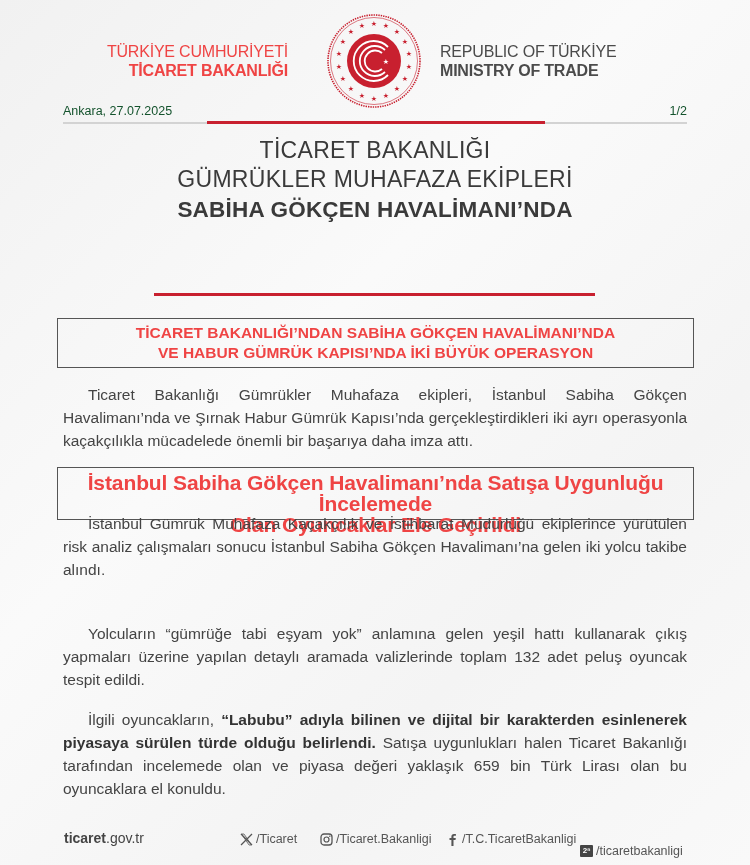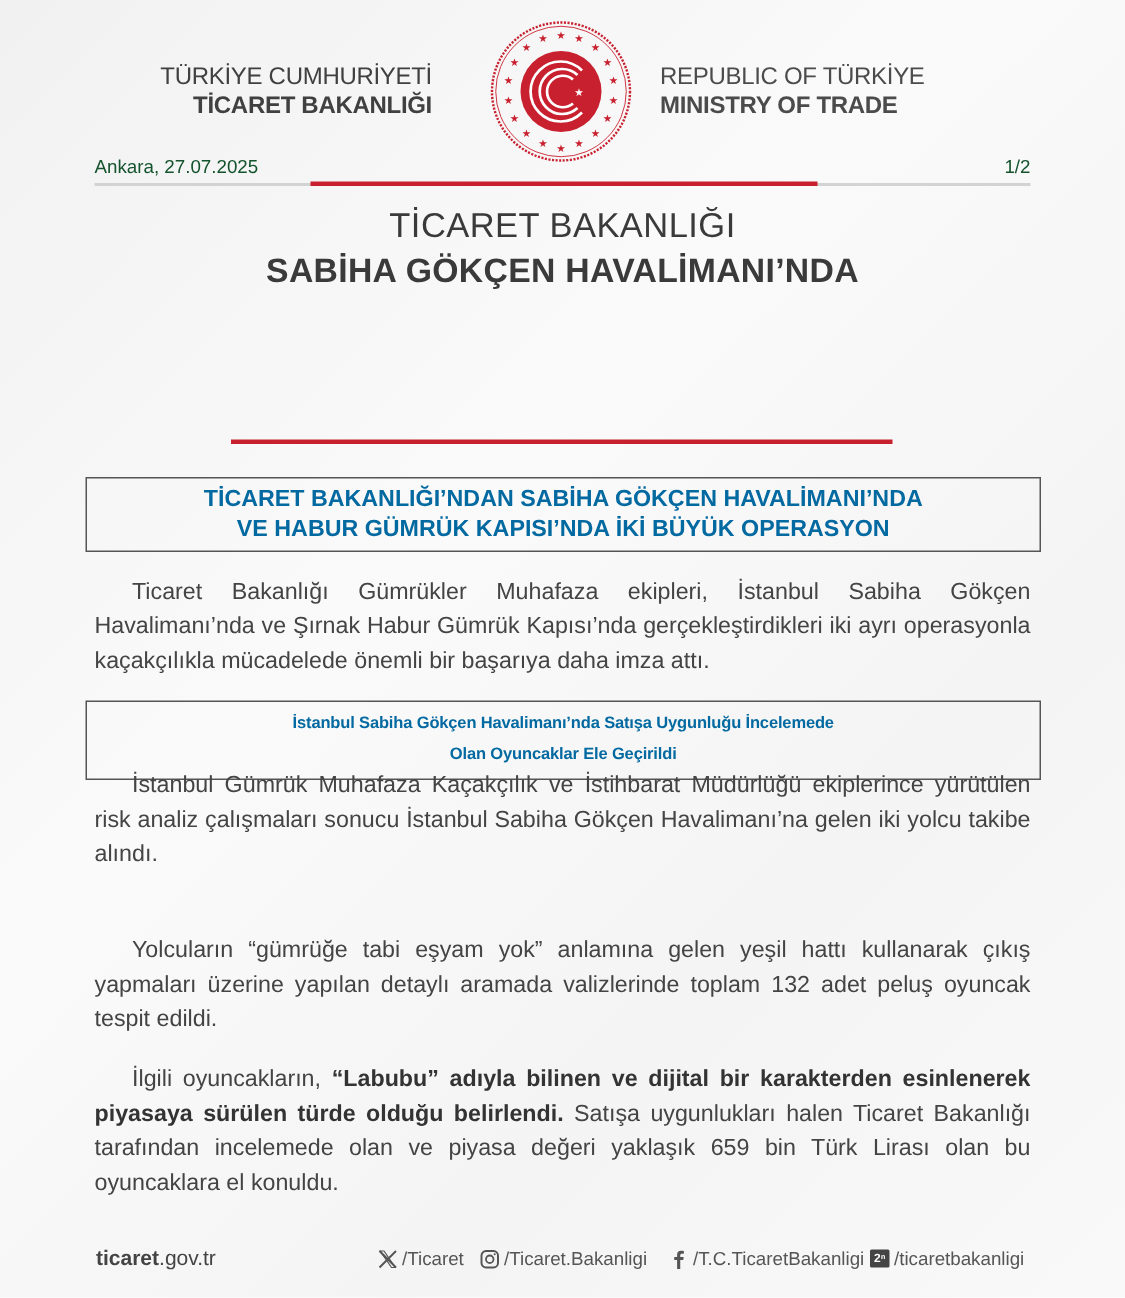--- a/index.html
+++ b/index.html
@@ -7,21 +7,21 @@
   body {
     background: linear-gradient(135deg, #f1f1f1 0%, #fafafa 40%, #f4f4f4 70%, #f9f9f9 100%);
     font-family: "Liberation Sans", "DejaVu Sans", sans-serif;
     color: #3a3a3a;
     position: relative;
     overflow: hidden;
   }
   .header { position: absolute; left: 0; top: 0; width: 750px; height: 110px; }
   .hdr-left {
     position: absolute; right: 462px; top: 42px; text-align: right;
-    color: #404040; line-height: 19px;
+    color: #ef4444; line-height: 19px;
   }
   .hdr-right {
     position: absolute; left: 440px; top: 42px; text-align: left;
     color: #4b4b4b; line-height: 19px;
   }
   .hdr-light { font-size: 16px; font-weight: normal; letter-spacing: -0.2px; }
   .hdr-bold { font-size: 16px; font-weight: bold; letter-spacing: -0.2px; }
   .logo { position: absolute; left: 318px; top: 12px; width: 112px; height: 98px; }
 
   .meta-row { position: absolute; left: 63px; top: 104px; width: 624px; height: 16px; font-size: 12.5px; color: #14532d; }
@@ -31,41 +31,41 @@
   .divider-red { position: absolute; left: 207px; top: 121px; width: 338px; height: 3px; background: #c8202f; }
 
   .title-block { position: absolute; left: 0; top: 136px; width: 750px; text-align: center; color: #3a3a3a; }
   .title-light { font-size: 23px; font-weight: normal; line-height: 29px; letter-spacing: 0.3px; }
   .title-bold { font-size: 22.5px; font-weight: bold; line-height: 31px; letter-spacing: 0.2px; }
   .title-red-line { position: absolute; left: 154px; top: 293px; width: 441px; height: 3px; background: #c8202f; }
 
   .box {
     position: absolute; left: 57px; width: 637px;
     border: 1.3px solid #555; background: transparent;
-    text-align: center; color: #0369a1; font-weight: bold;
+    text-align: center; color: #ef4444; font-weight: bold;
   }
   .box1 { top: 318px; height: 50px; font-size: 15.5px; line-height: 20px; padding-top: 4px; }
-  .box2 { top: 467px; height: 53px; font-size: 11px; line-height: 21px; padding-top: 4px; letter-spacing: -0.1px; }
+  .box2 { top: 467px; height: 53px; font-size: 21px; line-height: 21px; padding-top: 4px; letter-spacing: -0.1px; }
 
   .para {
     position: absolute; left: 63px; width: 624px;
     font-size: 15.5px; line-height: 23px; color: #444;
     text-align: justify; text-indent: 25px;
   }
   .p1 { top: 383px; }
   .p2 { top: 512px; }
   .p3 { top: 622px; }
   .p4 { top: 708px; }
   .p4 b { color: #333; font-weight: bold; }
 
   .footer { position: absolute; left: 0; top: 830px; width: 750px; height: 24px; font-size: 12.5px; color: #555; }
   .footer-site { position: absolute; left: 64px; top: 0; font-size: 14px; color: #444; }
   .footer-site b { font-weight: bold; }
   .social { position: absolute; top: 2px; display: flex; align-items: center; gap: 3px; color: #555; }
-  .s1 { left: 252px; } .s2 { left: 320px; } .s3 { left: 446px; align-items: flex-end; } .s4 { left: 580px; }
+  .s1 { left: 240px; } .s2 { left: 320px; } .s3 { left: 446px; align-items: flex-end; } .s4 { left: 580px; margin-top: 12px; }
   .ico { display: inline-block; width: 13px; height: 13px; }
   .ns-box { display: inline-block; width: 13px; height: 12px; background: #444; color: #fff; font-size: 8px; font-weight: bold; line-height: 12px; text-align: center; border-radius: 1px; }
 </style>
 </head>
 <body>
 
 <div class="header">
   <div class="hdr-left">
     <div class="hdr-light">TÜRKİYE CUMHURİYETİ</div>
     <div class="hdr-bold">TİCARET BAKANLIĞI</div>
@@ -111,20 +111,21 @@
 
 <div class="meta-row">
   <span class="meta-date">Ankara, 27.07.2025</span>
   <span class="meta-page">1/2</span>
 </div>
 <div class="divider-gray"></div>
 <div class="divider-red"></div>
 
 <div class="title-block">
   <div class="title-light">TİCARET BAKANLIĞI</div>
+  <div class="title-light">GÜMRÜKLER MUHAFAZA EKİPLERİ</div>
   <div class="title-bold">SABİHA GÖKÇEN HAVALİMANI’NDA</div>
 </div>
 <div class="title-red-line"></div>
 
 <div class="box box1">
   <div>TİCARET BAKANLIĞI’NDAN SABİHA GÖKÇEN HAVALİMANI’NDA</div>
   <div>VE HABUR GÜMRÜK KAPISI’NDA İKİ BÜYÜK OPERASYON</div>
 </div>
 
 <p class="para p1">Ticaret Bakanlığı Gümrükler Muhafaza ekipleri, İstanbul Sabiha Gökçen Havalimanı’nda ve Şırnak Habur Gümrük Kapısı’nda gerçekleştirdikleri iki ayrı operasyonla kaçakçılıkla mücadelede önemli bir başarıya daha imza attı.</p>

